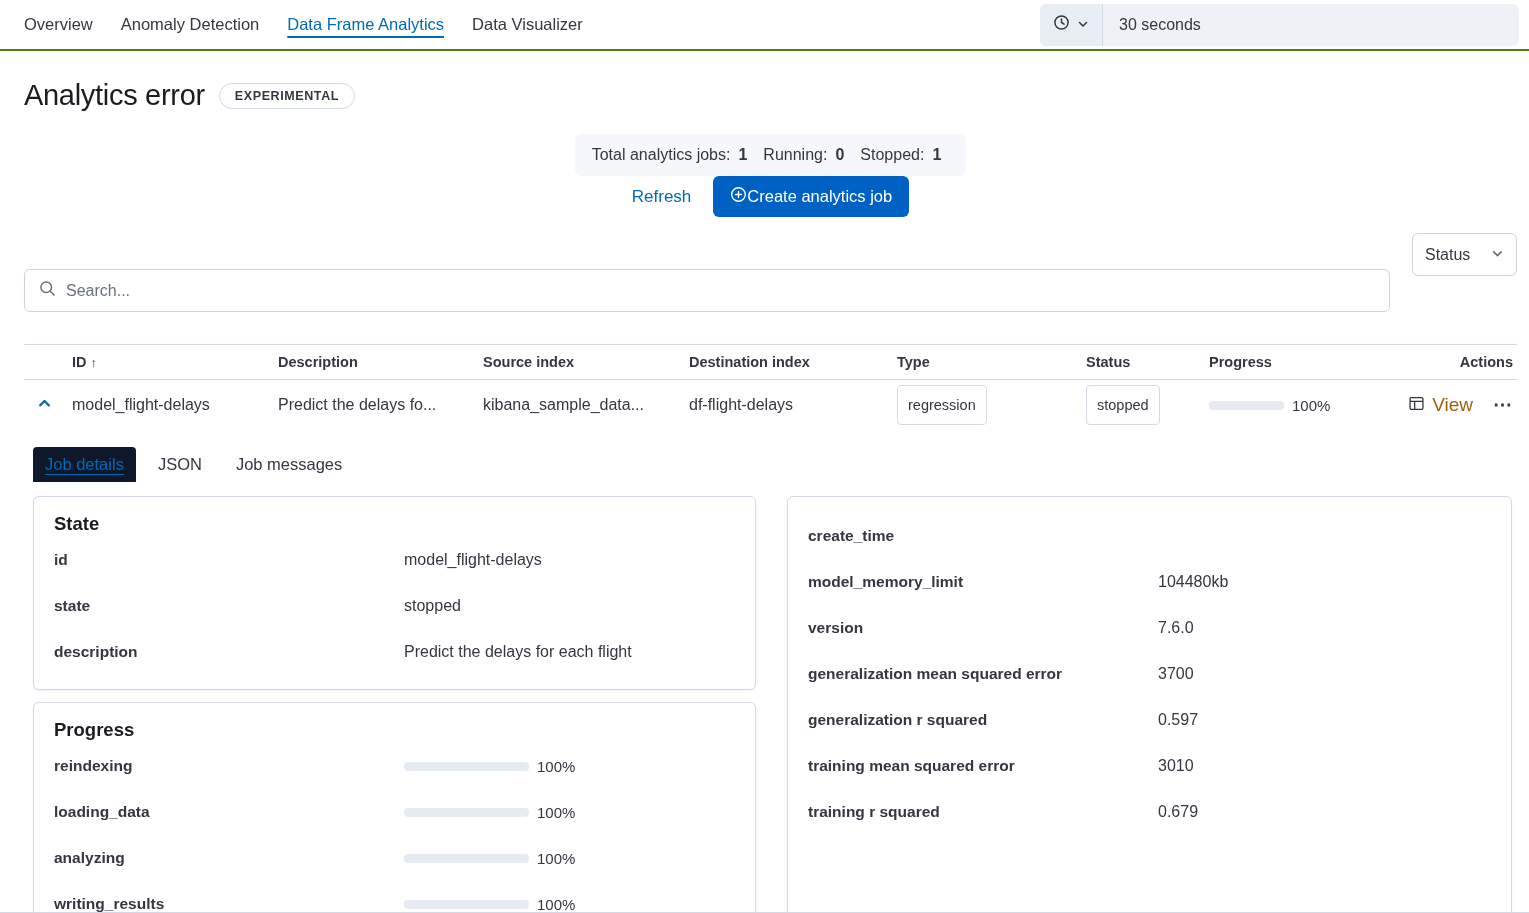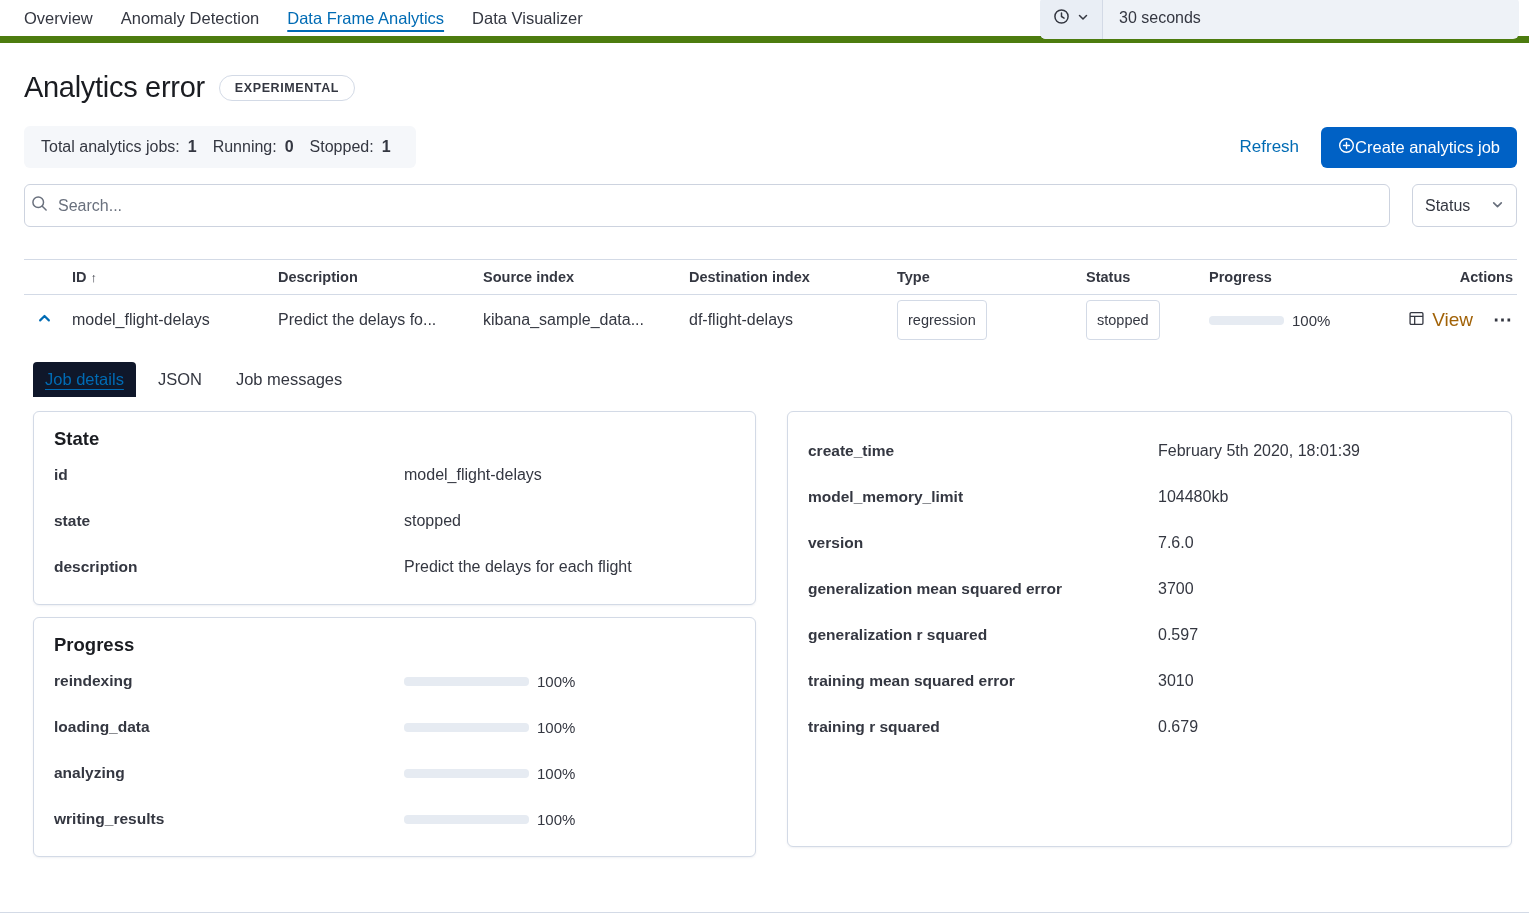--- a/index.html
+++ b/index.html
@@ -6,26 +6,26 @@
   html,body { width: 1529px; height: 913px; }
   body {
     font-family: "Liberation Sans", "DejaVu Sans", sans-serif;
     color: #343741;
     background: #fff;
     position: relative;
     overflow: hidden;
   }
   
   .topnav {
-    height: 43px;
+    height: 51px;
     display: flex;
     align-items: center;
     justify-content: space-between;
     padding: 0 10px 0 24px;
-    border-bottom: 7px solid #4d7c0f;
+    border-bottom: 2px solid #4d7c0f;
   }
   .nav-tabs { display: flex; gap: 28px; font-size: 16.5px; }
   .nav-tab { color: #343741; cursor: pointer; text-decoration: none; }
   .nav-tab.active {
     color: #006BB4;
     text-decoration: underline;
     text-decoration-thickness: 2px;
     text-underline-offset: 6px;
   }
   .datepicker {
@@ -56,21 +56,21 @@
     border: 1px solid #d3dae6;
     border-radius: 14px;
     padding: 5px 15px;
     font-size: 12.5px;
     font-weight: 700;
     letter-spacing: 0.6px;
     color: #343741;
   }
   .summary-row {
     margin-top: 22px;
-    display: flex; align-items: center; justify-content: space-between;
+    display: flex; align-items: center; justify-content: space-between; flex-direction: column;
   }
   .summary-box {
     background: #f5f7fa;
     border-radius: 6px;
     padding: 12px 17px;
     font-size: 16px;
     display: flex; gap: 8px; align-items: baseline;
   }
   .summary-box b { margin-right: 8px; }
   .summary-right { display: flex; align-items: center; gap: 22px; }
@@ -87,24 +87,25 @@
     display: flex; align-items: center; gap: 0;
     cursor: pointer;
   }
   .search-row { margin-top: 16px; display: flex; gap: 22px; }
   .search-box {
     flex: 1;
     height: 43px;
     border: 1px solid #cdd3df;
     border-radius: 6px;
     display: flex; align-items: center;
-    padding: 0 6px;
+    padding: 0 14px;
     gap: 10px;
     background: #fff;
     max-width: 1369px;
+    margin-top: 36px;
   }
   .search-box input {
     border: none; outline: none;
     font-size: 16px; font-family: inherit;
     flex: 1; color: #343741; background: transparent;
   }
   .search-box input::placeholder { color: #69707D; }
   .select-box {
     width: 105px; height: 43px;
     border: 1px solid #cdd3df;
@@ -370,21 +371,20 @@
         <div class="def-row">
           <div class="def-label">writing_results</div>
           <div class="def-value"><span class="bar prog-bar"><span class="bar-fill" style="width: 100%;"></span></span><span class="pct-label">100%</span></div>
         </div>
       </div>
     </div>
 
     <div class="card stats-card">
       <div class="def-row">
         <div class="def-label">create_time</div>
-        <div class="def-value">February 5th 2020, 18:01:39</div>
       </div>
       <div class="def-row">
         <div class="def-label">model_memory_limit</div>
         <div class="def-value">104480kb</div>
       </div>
       <div class="def-row">
         <div class="def-label">version</div>
         <div class="def-value">7.6.0</div>
       </div>
       <div class="def-row">

